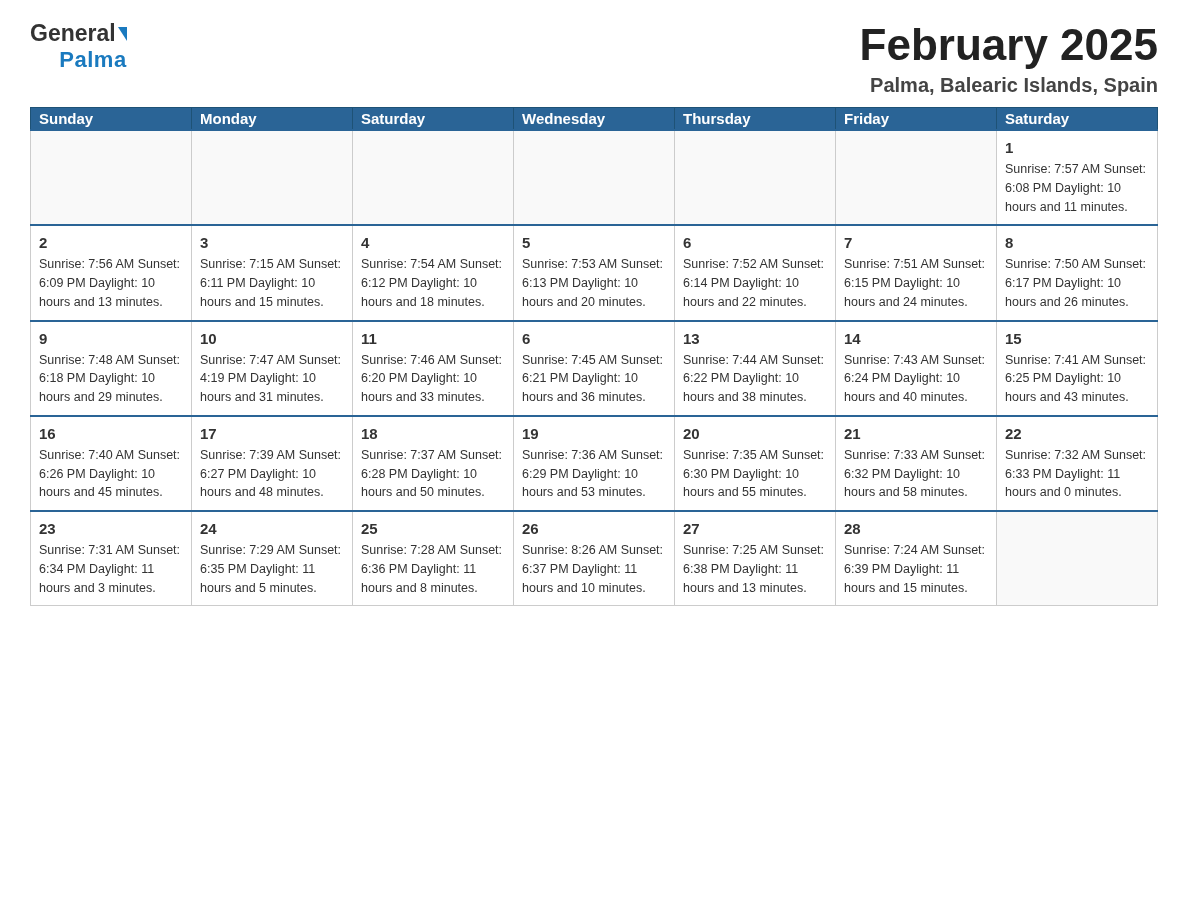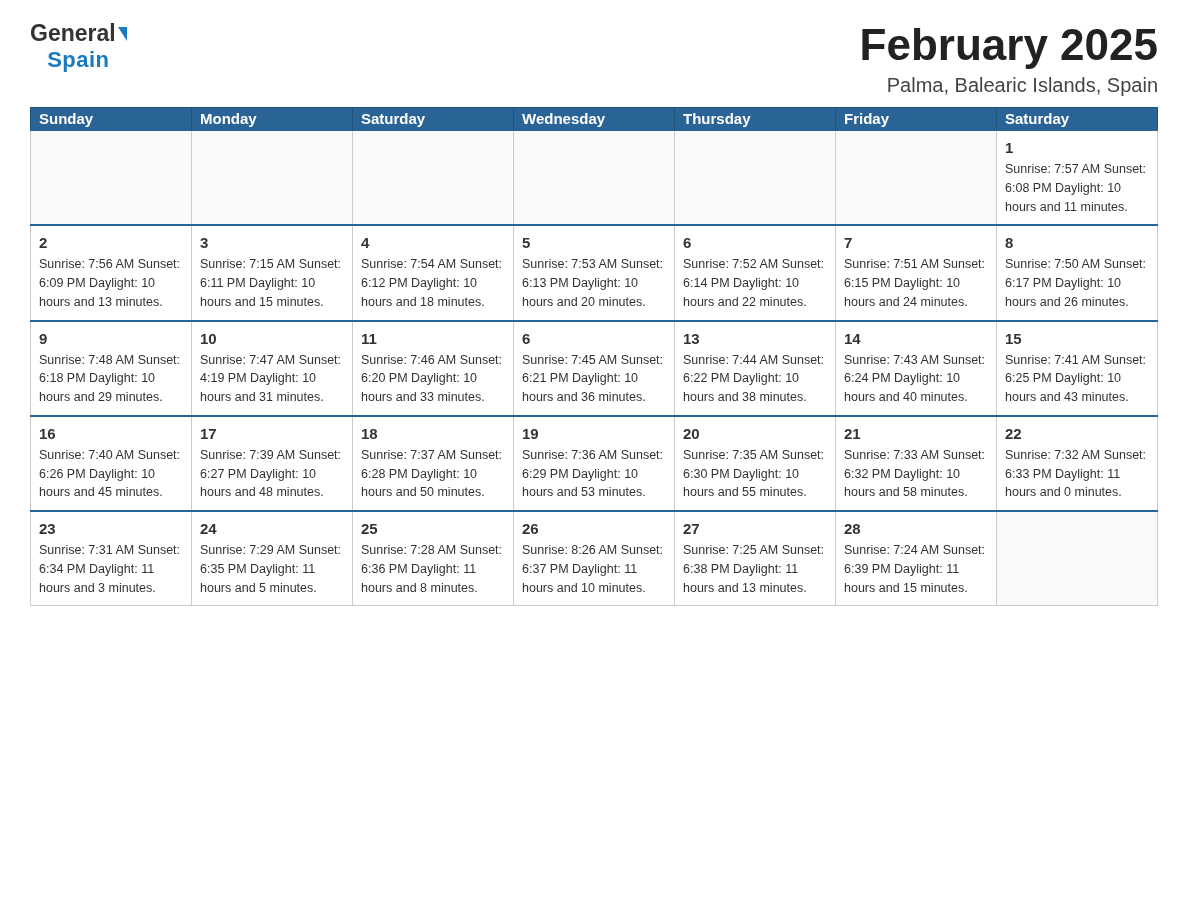--- a/index.html
+++ b/index.html
@@ -12,21 +12,21 @@
     }
     .header {
       display: flex;
       justify-content: space-between;
       align-items: flex-start;
       margin-bottom: 10px;
     }
     .logo {
       display: flex;
       flex-direction: column;
-      align-items: center;
+      align-items: flex-end;
     }
     .logo-blue {
       font-size: 22px;
       font-weight: bold;
       color: #1a7abf;
       letter-spacing: 0.5px;
     }
     .logo-triangle {
       display: inline-block;
       width: 0;
@@ -42,20 +42,21 @@
     }
     .calendar-title {
       font-size: 44px;
       font-weight: bold;
       color: #222;
     }
     .calendar-subtitle {
       font-size: 20px;
       color: #444;
       margin-top: 4px;
+      font-weight: bold;
     }
     .calendar {
       width: 100%;
       border-collapse: collapse;
       margin-top: 8px;
     }
     .calendar thead th {
       background-color: #2a6496;
       color: #fff;
       font-size: 15px;
@@ -102,21 +103,21 @@
   </style>
 </head>
 <body>
 
 <div class="header">
   <div class="logo">
     <div class="logo-row">
       <span class="logo-text-general">General</span>
       <span class="logo-triangle"></span>
     </div>
-    <span class="logo-blue">Spain</span>
+    <span class="logo-blue">Palma</span>
   </div>
   <div class="title-block">
     <div class="calendar-title">February 2025</div>
     <div class="calendar-subtitle">Palma, Balearic Islands, Spain</div>
   </div>
 </div>
 
 <table class="calendar">
   <thead>
     <tr>

